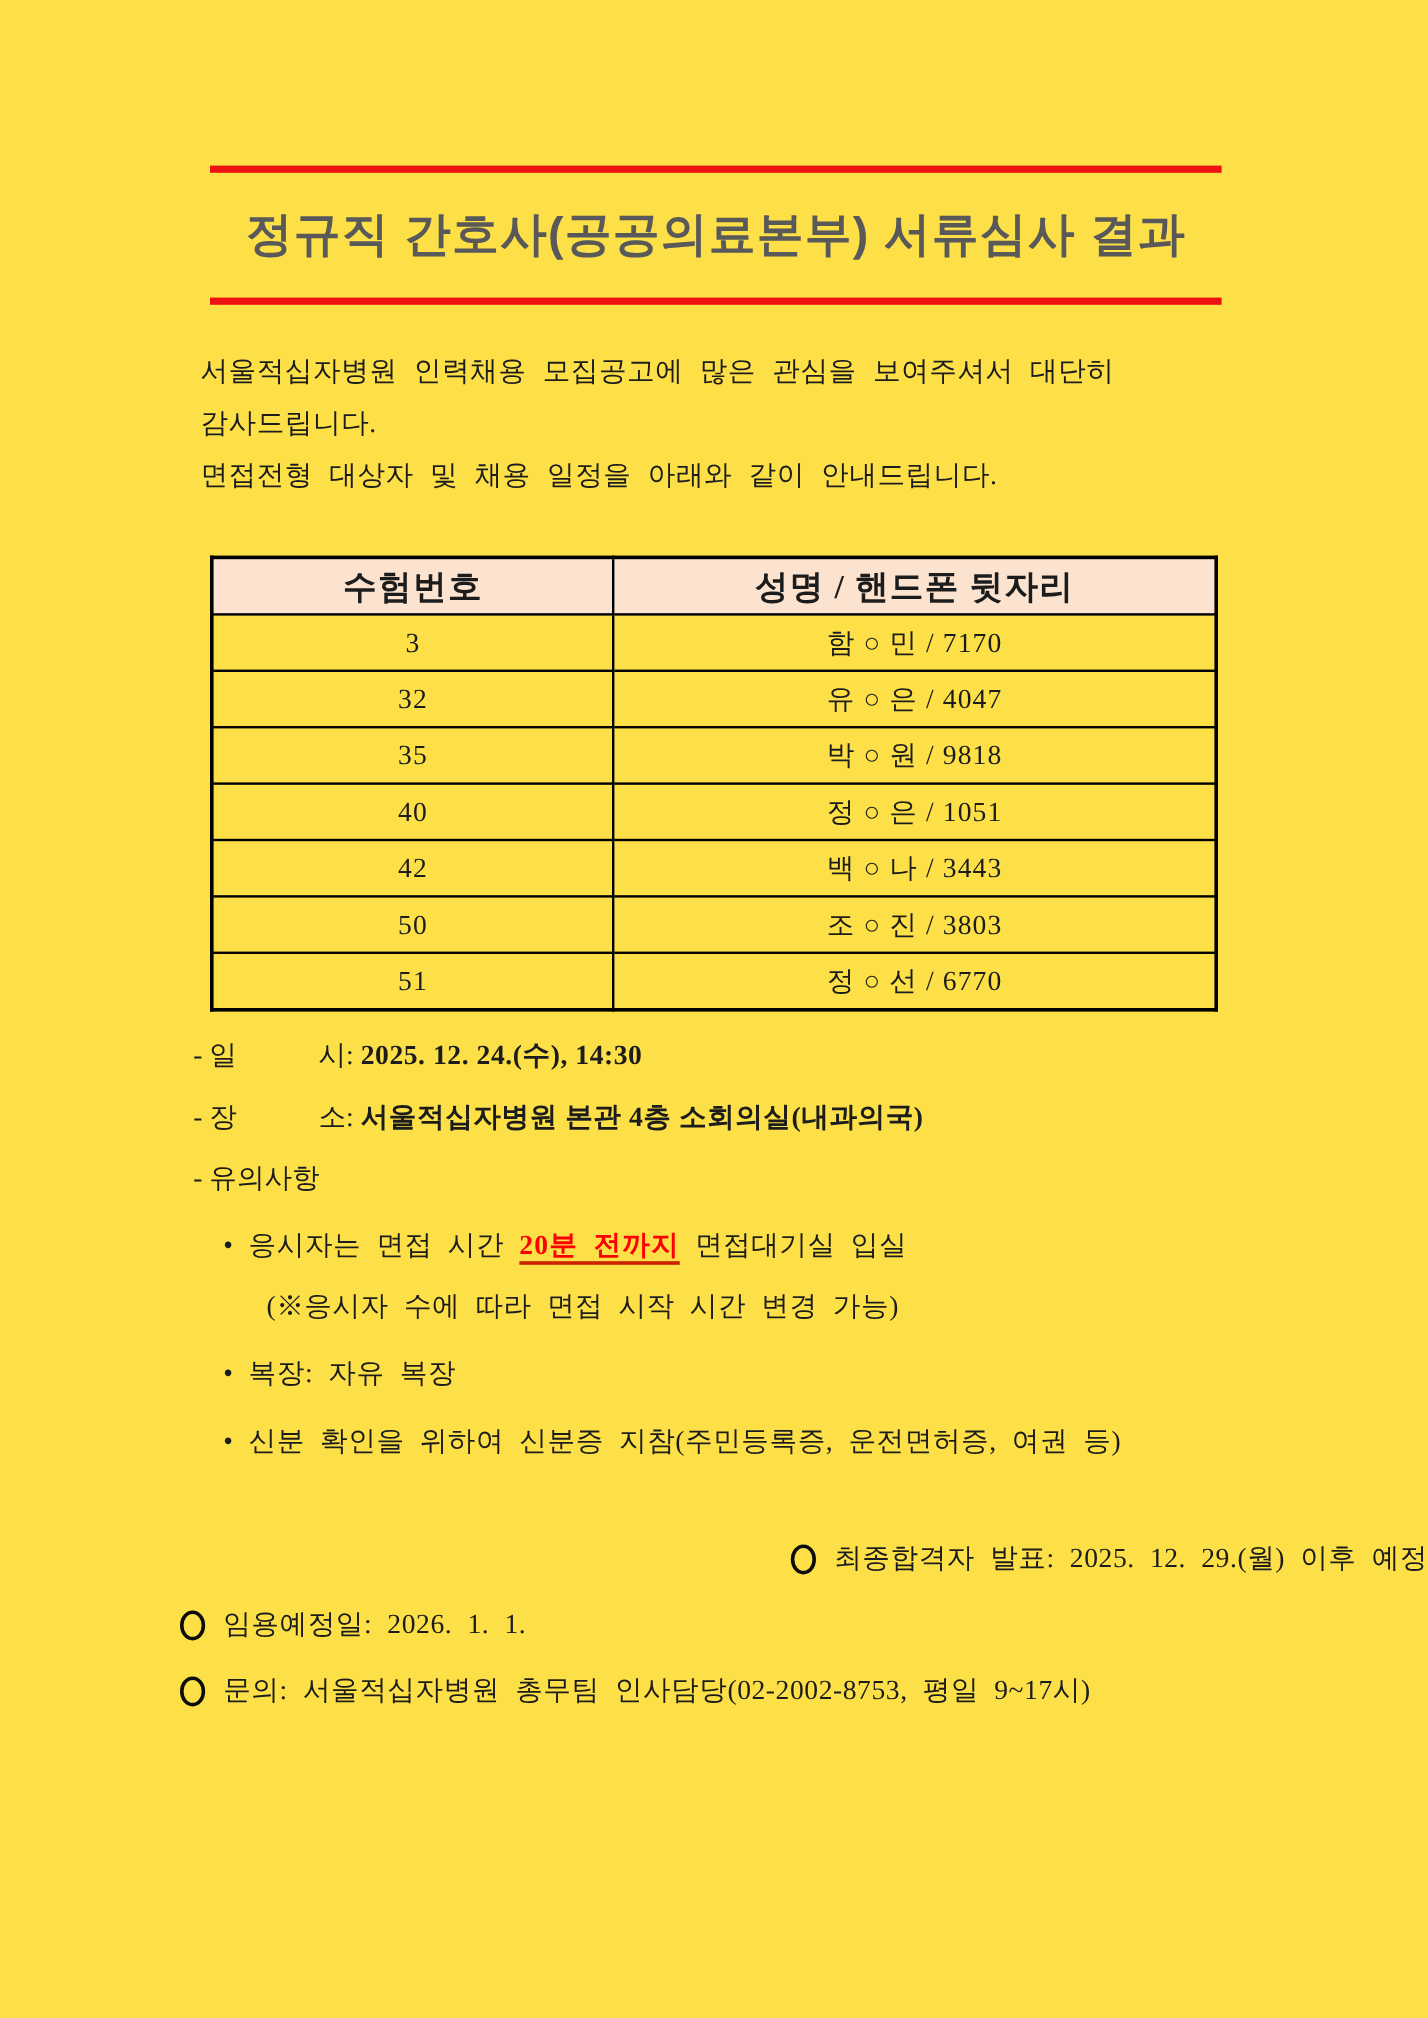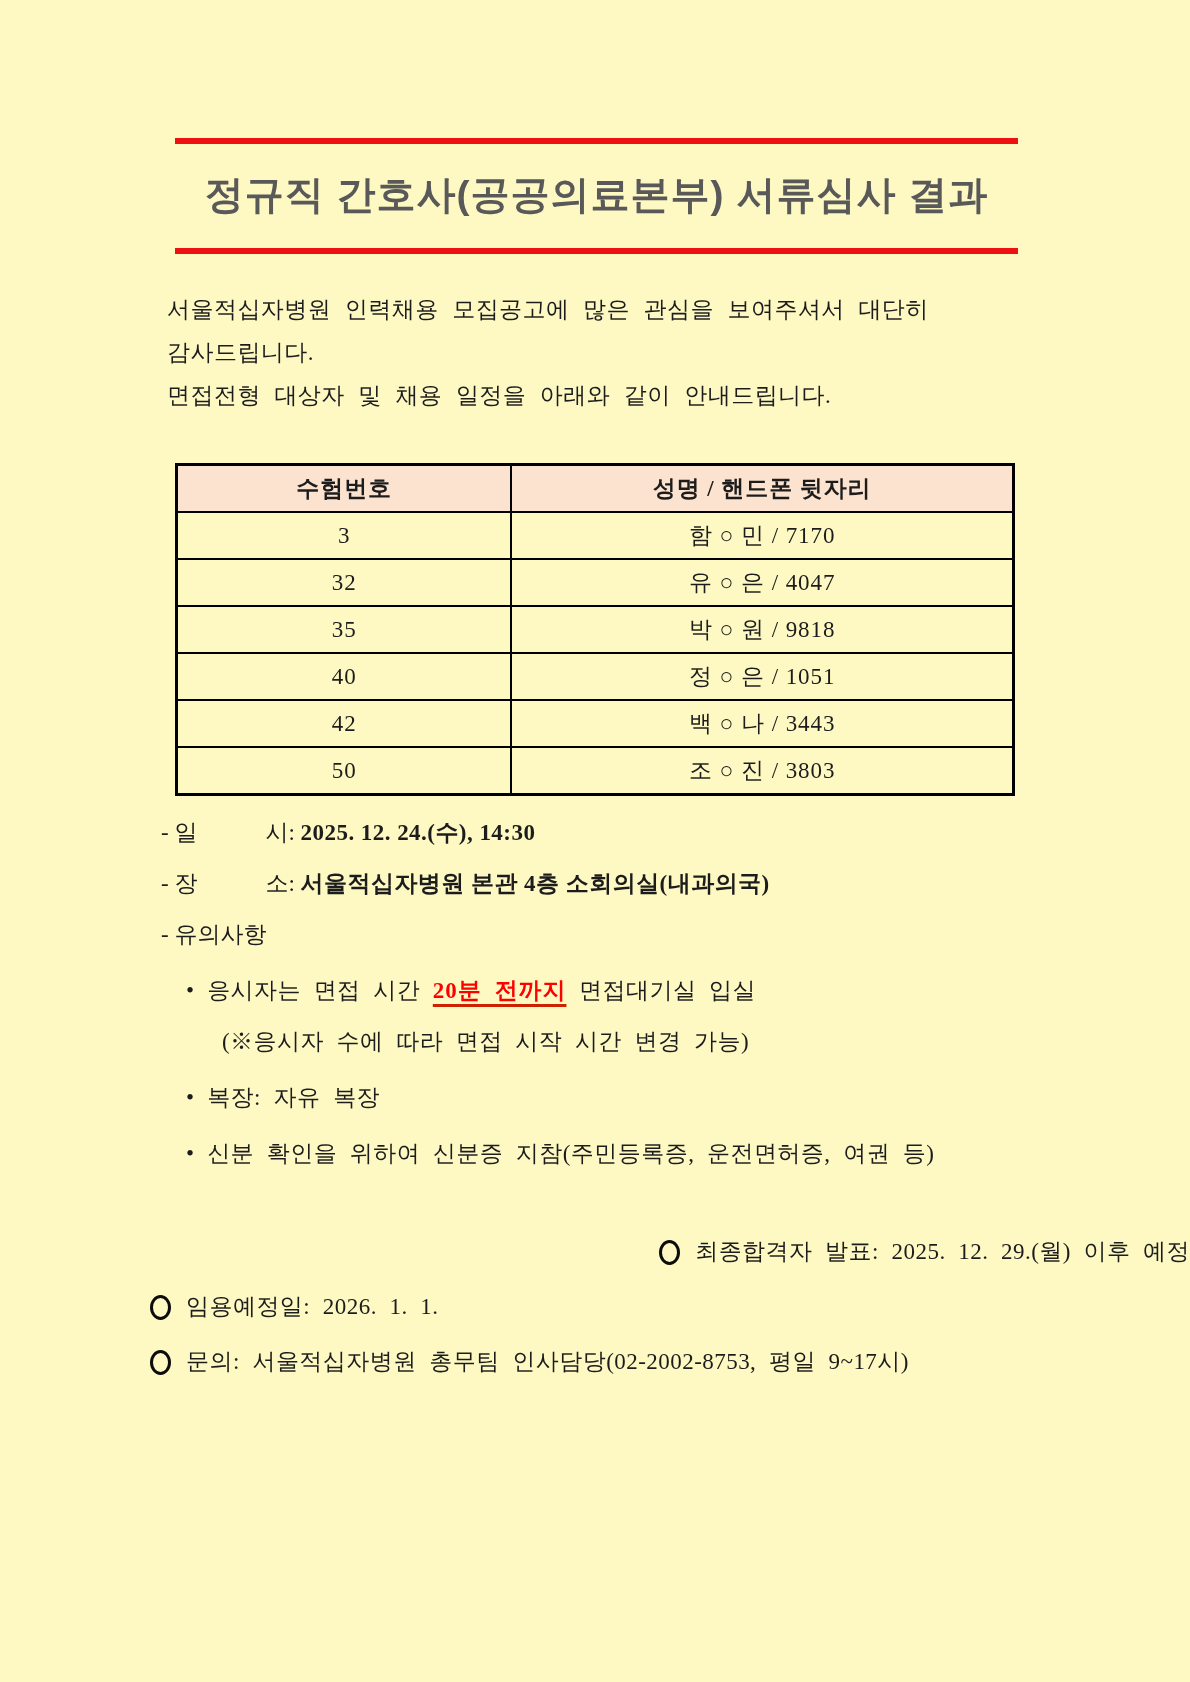--- a/index.html
+++ b/index.html
@@ -2,21 +2,21 @@
 <html><head>
 <meta charset="utf-8">
 <style>
   html,body{margin:0;padding:0;}
   body{
     width:1190px;height:1682px;background:#ffffff;
     font-family:"Liberation Serif","DejaVu Serif",serif;
     color:#1c1c1c;
     -webkit-font-smoothing:antialiased;
   }
-  .page{position:relative;width:1190px;height:1682px;overflow:hidden;background:#fef9c3;}
+  .page{position:relative;width:1190px;height:1682px;overflow:hidden;background:#fde047;}
 
   
   .title-block{margin:138px 172px 0 175px;}
   .rule{height:6px;background:#ee1111;}
   .doc-title{
     text-align:center;
     font-family:"Liberation Sans","DejaVu Sans",sans-serif;
     font-weight:800;
     font-size:39px;
     letter-spacing:1px;
@@ -39,21 +39,21 @@
   }
   table.result th, table.result td{
     border:2px solid #000;
     height:45px;padding:0;
     font-weight:400;
     letter-spacing:0.04em;
   }
   table.result th{
     background:#fbe3d0;
     font-weight:700;
-    font-size:23px;
+    font-size:28px;
   }
   .col-no{width:40%;}
   .col-name{width:60%;}
 
   
   .sections{margin-left:150px;font-size:23px;line-height:28px;}
   .heading-line{margin-top:46px;display:flex;align-items:center;}
   .circle-bullet{
     width:15px;height:19px;flex:none;
     border:3.5px solid #0c0c0c;border-radius:50%;
@@ -122,20 +122,24 @@
         <td>정 ○ 은 / 1051</td>
       </tr>
       <tr>
         <td>42</td>
         <td>백 ○ 나 / 3443</td>
       </tr>
       <tr>
         <td>50</td>
         <td>조 ○ 진 / 3803</td>
       </tr>
+      <tr>
+        <td>51</td>
+        <td>정 ○ 선 / 6770</td>
+      </tr>
     </tbody>
   </table>
 
   <div class="sections">
 
 
     <div class="dash-item">
       <span>- 일</span><span class="label-gap"></span><span>시: </span><span class="b">2025. 12. 24.(수), 14:30</span>
     </div>
 

